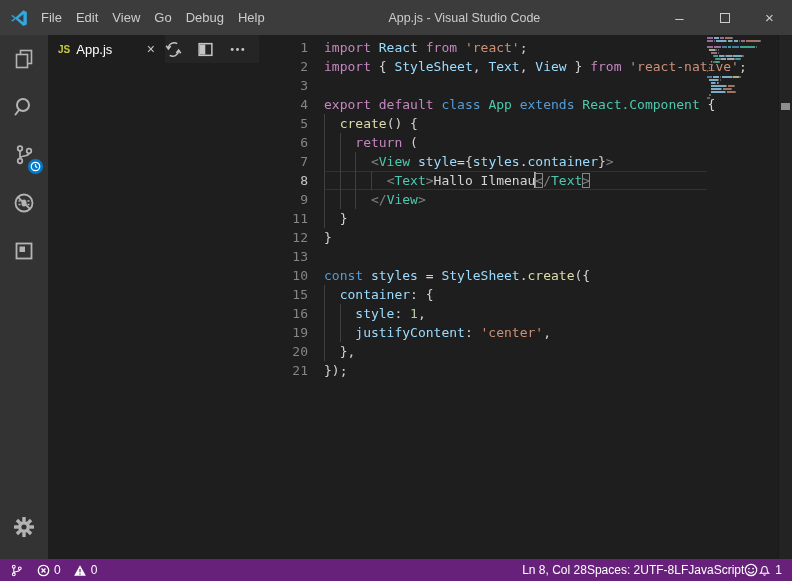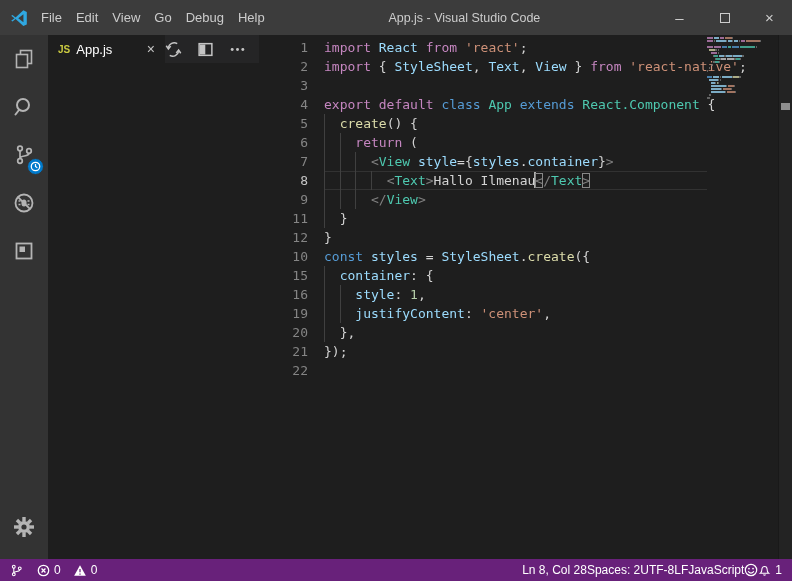--- a/index.html
+++ b/index.html
@@ -193,27 +193,27 @@
             <div class="line"><div class="gutter">2</div><div class="content"><span class="tk kw">import</span><span class="tk pl"> { </span><span class="tk vb">StyleSheet</span><span class="tk pl">, </span><span class="tk vb">Text</span><span class="tk pl">, </span><span class="tk vb">View</span><span class="tk pl"> } </span><span class="tk kw">from</span><span class="tk pl"> </span><span class="tk str">'react-native'</span><span class="tk pl">;</span></div></div>
             <div class="line"><div class="gutter">3</div><div class="content"></div></div>
             <div class="line"><div class="gutter">4</div><div class="content"><span class="tk kw">export</span><span class="tk pl"> </span><span class="tk kw">default</span><span class="tk pl"> </span><span class="tk st">class</span><span class="tk pl"> </span><span class="tk ty">App</span><span class="tk pl"> </span><span class="tk st">extends</span><span class="tk pl"> </span><span class="tk ty">React.Component</span><span class="tk pl"> {</span></div></div>
             <div class="line"><div class="gutter">5</div><div class="content"><span class="guide" style="left: 0ch;"></span><span class="tk pl">  </span><span class="tk fn">create</span><span class="tk pl">() {</span></div></div>
             <div class="line"><div class="gutter">6</div><div class="content"><span class="guide" style="left: 0ch;"></span><span class="guide" style="left: 2ch;"></span><span class="tk pl">    </span><span class="tk kw">return</span><span class="tk pl"> (</span></div></div>
             <div class="line"><div class="gutter">7</div><div class="content"><span class="guide" style="left: 0ch;"></span><span class="guide" style="left: 2ch;"></span><span class="guide" style="left: 4ch;"></span><span class="tk pl">      </span><span class="tk tp">&lt;</span><span class="tk tg">View</span><span class="tk pl"> </span><span class="tk vb">style</span><span class="tk pl">={</span><span class="tk vb">styles</span><span class="tk pl">.</span><span class="tk vb">container</span><span class="tk pl">}</span><span class="tk tp">&gt;</span></div></div>
             <div class="line current"><div class="gutter active">8</div><div class="content"><span class="guide" style="left: 0ch;"></span><span class="guide" style="left: 2ch;"></span><span class="guide" style="left: 4ch;"></span><span class="guide" style="left: 6ch;"></span><span class="tk pl">        </span><span class="tk tp">&lt;</span><span class="tk tg">Text</span><span class="tk tp">&gt;</span><span class="tk tx">Hallo Ilmenau</span><span class="cursor"></span><span class="tk tp boxed">&lt;</span><span class="tk tp">/</span><span class="tk tg">Text</span><span class="tk tp boxed">&gt;</span></div></div>
             <div class="line"><div class="gutter">9</div><div class="content"><span class="guide" style="left: 0ch;"></span><span class="guide" style="left: 2ch;"></span><span class="guide" style="left: 4ch;"></span><span class="tk pl">      </span><span class="tk tp">&lt;/</span><span class="tk tg">View</span><span class="tk tp">&gt;</span></div></div>
             <div class="line"><div class="gutter">11</div><div class="content"><span class="guide" style="left: 0ch;"></span><span class="tk pl">  }</span></div></div>
             <div class="line"><div class="gutter">12</div><div class="content"><span class="tk pl">}</span></div></div>
+            <div class="line"><div class="gutter">13</div><div class="content"></div></div>
             <div class="line"><div class="gutter">10</div><div class="content"><span class="tk st">const</span><span class="tk pl"> </span><span class="tk vb">styles</span><span class="tk pl"> = </span><span class="tk vb">StyleSheet</span><span class="tk pl">.</span><span class="tk fn">create</span><span class="tk pl">({</span></div></div>
             <div class="line"><div class="gutter">15</div><div class="content"><span class="guide" style="left: 0ch;"></span><span class="tk pl">  </span><span class="tk vb">container</span><span class="tk pl">: {</span></div></div>
             <div class="line"><div class="gutter">16</div><div class="content"><span class="guide" style="left: 0ch;"></span><span class="guide" style="left: 2ch;"></span><span class="tk pl">    </span><span class="tk vb">style</span><span class="tk pl">: </span><span class="tk num">1</span><span class="tk pl">,</span></div></div>
             <div class="line"><div class="gutter">19</div><div class="content"><span class="guide" style="left: 0ch;"></span><span class="guide" style="left: 2ch;"></span><span class="tk pl">    </span><span class="tk vb">justifyContent</span><span class="tk pl">: </span><span class="tk str">'center'</span><span class="tk pl">,</span></div></div>
             <div class="line"><div class="gutter">20</div><div class="content"><span class="guide" style="left: 0ch;"></span><span class="tk pl">  },</span></div></div>
             <div class="line"><div class="gutter">21</div><div class="content"><span class="tk pl">});</span></div></div>
-            <div class="line"><div class="gutter">22</div><div class="content"></div></div>
           </div>
         <div class="minimap">
             <div class="mm-line"><span class="mm-run" style="width: 6px; background: rgb(197, 134, 192);"></span><span class="mm-run" style="width: 1px;"></span><span class="mm-run" style="width: 5px; background: rgb(156, 220, 254);"></span><span class="mm-run" style="width: 1px;"></span><span class="mm-run" style="width: 4px; background: rgb(197, 134, 192);"></span><span class="mm-run" style="width: 1px;"></span><span class="mm-run" style="width: 7px; background: rgb(206, 145, 120);"></span><span class="mm-run" style="width: 1px; background: rgb(122, 122, 122);"></span></div>
             <div class="mm-line"><span class="mm-run" style="width: 6px; background: rgb(197, 134, 192);"></span><span class="mm-run" style="width: 1px;"></span><span class="mm-run" style="width: 1px; background: rgb(122, 122, 122);"></span><span class="mm-run" style="width: 1px;"></span><span class="mm-run" style="width: 10px; background: rgb(156, 220, 254);"></span><span class="mm-run" style="width: 1px; background: rgb(122, 122, 122);"></span><span class="mm-run" style="width: 1px;"></span><span class="mm-run" style="width: 4px; background: rgb(156, 220, 254);"></span><span class="mm-run" style="width: 1px; background: rgb(122, 122, 122);"></span><span class="mm-run" style="width: 1px;"></span><span class="mm-run" style="width: 4px; background: rgb(156, 220, 254);"></span><span class="mm-run" style="width: 1px;"></span><span class="mm-run" style="width: 1px; background: rgb(122, 122, 122);"></span><span class="mm-run" style="width: 1px;"></span><span class="mm-run" style="width: 4px; background: rgb(197, 134, 192);"></span><span class="mm-run" style="width: 1px;"></span><span class="mm-run" style="width: 14px; background: rgb(206, 145, 120);"></span><span class="mm-run" style="width: 1px; background: rgb(122, 122, 122);"></span></div>
             <div class="mm-line"></div>
             <div class="mm-line"><span class="mm-run" style="width: 6px; background: rgb(197, 134, 192);"></span><span class="mm-run" style="width: 1px;"></span><span class="mm-run" style="width: 7px; background: rgb(197, 134, 192);"></span><span class="mm-run" style="width: 1px;"></span><span class="mm-run" style="width: 5px; background: rgb(86, 156, 214);"></span><span class="mm-run" style="width: 1px;"></span><span class="mm-run" style="width: 3px; background: rgb(78, 201, 176);"></span><span class="mm-run" style="width: 1px;"></span><span class="mm-run" style="width: 7px; background: rgb(86, 156, 214);"></span><span class="mm-run" style="width: 1px;"></span><span class="mm-run" style="width: 15px; background: rgb(78, 201, 176);"></span><span class="mm-run" style="width: 1px;"></span><span class="mm-run" style="width: 1px; background: rgb(122, 122, 122);"></span></div>
             <div class="mm-line"><span class="mm-run" style="width: 2px;"></span><span class="mm-run" style="width: 6px; background: rgb(220, 220, 170);"></span><span class="mm-run" style="width: 2px; background: rgb(122, 122, 122);"></span><span class="mm-run" style="width: 1px;"></span><span class="mm-run" style="width: 1px; background: rgb(122, 122, 122);"></span></div>
             <div class="mm-line"><span class="mm-run" style="width: 4px;"></span><span class="mm-run" style="width: 6px; background: rgb(197, 134, 192);"></span><span class="mm-run" style="width: 1px;"></span><span class="mm-run" style="width: 1px; background: rgb(122, 122, 122);"></span></div>
             <div class="mm-line"><span class="mm-run" style="width: 6px;"></span><span class="mm-run" style="width: 1px; background: rgb(128, 128, 128);"></span><span class="mm-run" style="width: 4px; background: rgb(78, 201, 176);"></span><span class="mm-run" style="width: 1px;"></span><span class="mm-run" style="width: 5px; background: rgb(156, 220, 254);"></span><span class="mm-run" style="width: 2px; background: rgb(122, 122, 122);"></span><span class="mm-run" style="width: 6px; background: rgb(156, 220, 254);"></span><span class="mm-run" style="width: 1px; background: rgb(122, 122, 122);"></span><span class="mm-run" style="width: 9px; background: rgb(156, 220, 254);"></span><span class="mm-run" style="width: 1px; background: rgb(122, 122, 122);"></span><span class="mm-run" style="width: 1px; background: rgb(128, 128, 128);"></span></div>
             <div class="mm-line"><span class="mm-run" style="width: 8px;"></span><span class="mm-run" style="width: 1px; background: rgb(128, 128, 128);"></span><span class="mm-run" style="width: 4px; background: rgb(78, 201, 176);"></span><span class="mm-run" style="width: 1px; background: rgb(128, 128, 128);"></span><span class="mm-run" style="width: 5px; background: rgb(212, 212, 212);"></span><span class="mm-run" style="width: 1px;"></span><span class="mm-run" style="width: 7px; background: rgb(212, 212, 212);"></span><span class="mm-run" style="width: 1px; background: rgb(128, 128, 128);"></span><span class="mm-run" style="width: 1px; background: rgb(128, 128, 128);"></span><span class="mm-run" style="width: 4px; background: rgb(78, 201, 176);"></span><span class="mm-run" style="width: 1px; background: rgb(128, 128, 128);"></span></div>

